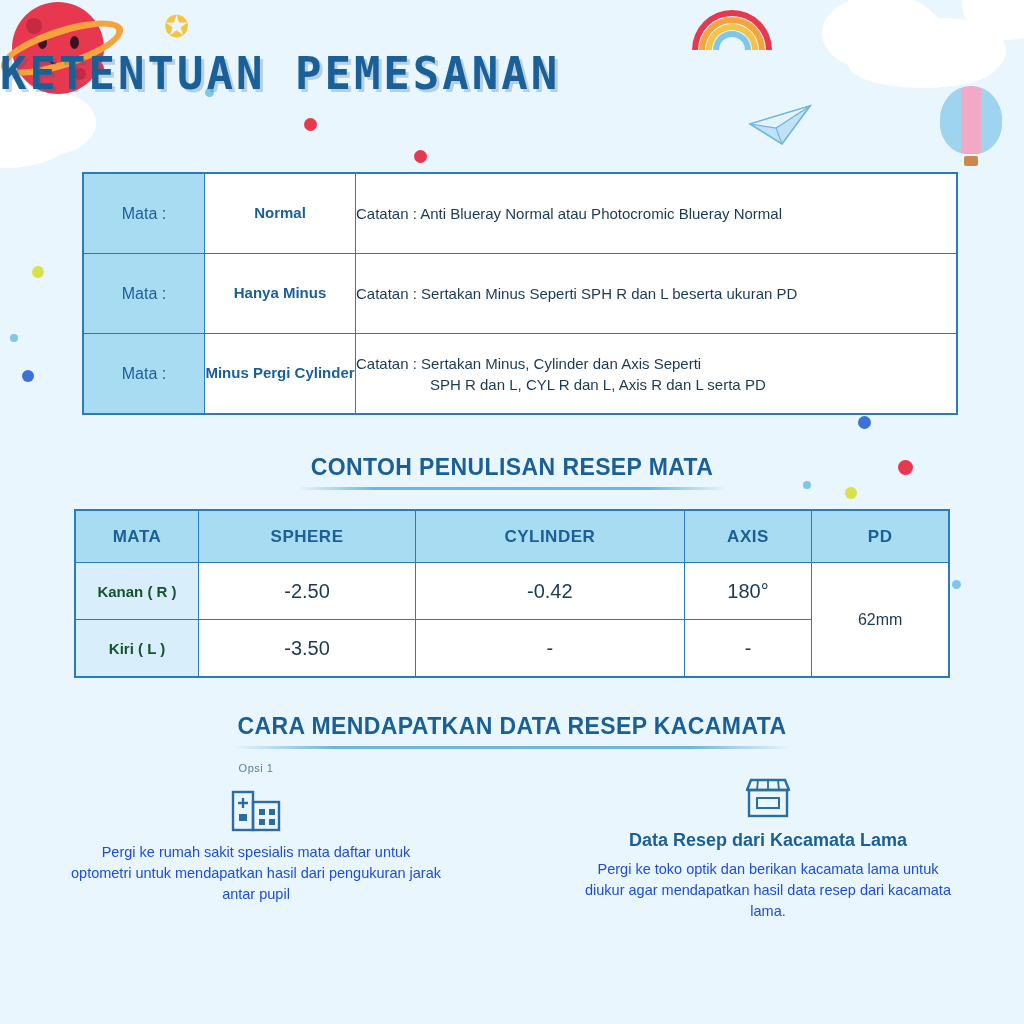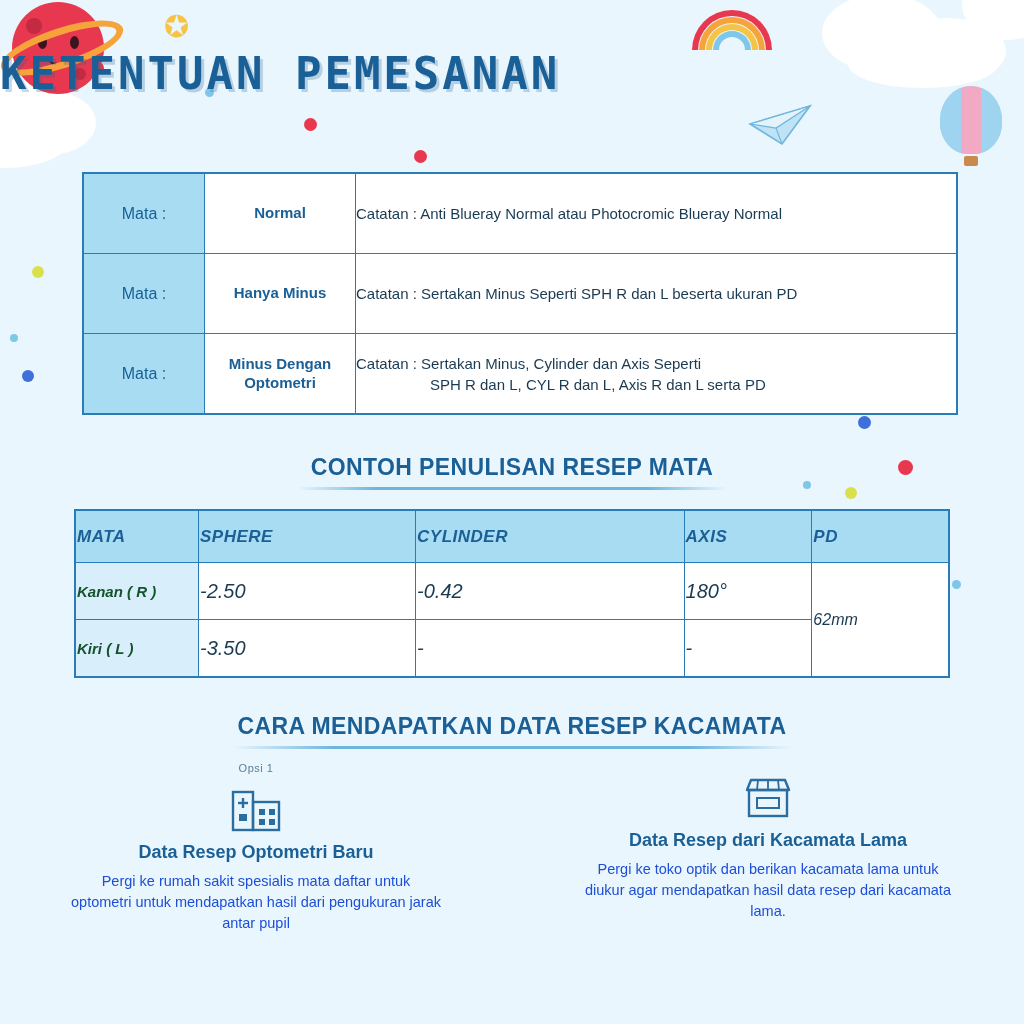--- a/index.html
+++ b/index.html
@@ -198,23 +198,22 @@
     position: absolute;
     left: 74px;
     top: 509px;
     width: 876px;
     border-collapse: collapse;
     background: #ffffff;
     border: 2px solid #2a7cb8;
   }
   .table2 th, .table2 td {
     border: 1.5px solid #2a7cb8;
-    text-align: left;
+    text-align: center;
     vertical-align: middle;
-    font-style: italic;
   }
   .table2 th {
     background: #a8dcf2;
     color: #1a5f96;
     font-size: 17px;
     height: 49px;
     letter-spacing: 0.5px;
   }
   .table2 td {
     height: 54px;
@@ -344,21 +343,21 @@
       </tr>
       <tr>
         <td class="t1-c1">Mata :</td>
         <td class="t1-c2">Hanya Minus</td>
         <td class="t1-c3">
           <span>Catatan :  Sertakan Minus Seperti SPH R dan L beserta ukuran PD</span>
         </td>
       </tr>
       <tr>
         <td class="t1-c1">Mata :</td>
-        <td class="t1-c2">Minus Dengan Optometri</td>
+        <td class="t1-c2">Minus Pergi Cylinder</td>
         <td class="t1-c3">
           <span>Catatan :  Sertakan Minus, Cylinder dan Axis Seperti</span>
           <span class="indent">SPH R dan L, CYL R dan L, Axis R dan L serta PD</span>
         </td>
       </tr>
     </tbody>
   </table>
 
   <div class="section-head" style="top:454px;">
     <span>CONTOH PENULISAN RESEP MATA</span>
@@ -407,21 +406,20 @@
           <rect x="23" y="16" width="26" height="28" fill="none" stroke="#2a6d9e" stroke-width="2.4"></rect>
           <line x1="13" y1="12" x2="13" y2="22" stroke="#2a6d9e" stroke-width="2.4"></line>
           <line x1="8" y1="17" x2="18" y2="17" stroke="#2a6d9e" stroke-width="2.4"></line>
           <rect x="9" y="28" width="8" height="7" fill="#2a6d9e"></rect>
           <rect x="29" y="23" width="6" height="6" fill="#2a6d9e"></rect>
           <rect x="39" y="23" width="6" height="6" fill="#2a6d9e"></rect>
           <rect x="29" y="33" width="6" height="6" fill="#2a6d9e"></rect>
           <rect x="39" y="33" width="6" height="6" fill="#2a6d9e"></rect>
         </svg>
       </div>
-      <div class="opt-title">Data Resep Optometri Baru</div>
       <div class="opt-desc">Pergi ke rumah sakit spesialis mata daftar untuk optometri untuk mendapatkan  hasil dari pengukuran jarak antar pupil</div>
     </div>
 
     <div class="opt">
       <div class="opt-icon">
         <svg width="52" height="46" viewBox="0 0 52 46">
           <path d="M5 16 L9 6 L43 6 L47 16 Z" fill="none" stroke="#2a6d9e" stroke-width="2.4" stroke-linejoin="round"></path>
           <rect x="7" y="16" width="38" height="26" fill="none" stroke="#2a6d9e" stroke-width="2.4"></rect>
           <line x1="16" y1="6" x2="15" y2="16" stroke="#2a6d9e" stroke-width="1.8"></line>
           <line x1="26" y1="6" x2="26" y2="16" stroke="#2a6d9e" stroke-width="1.8"></line>

